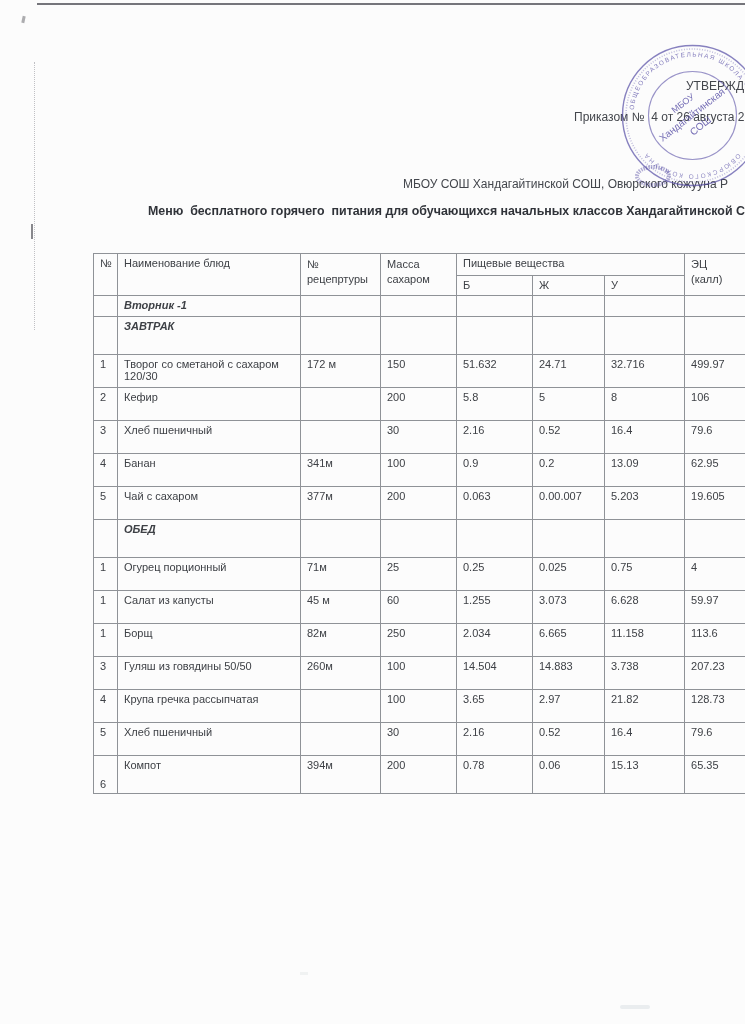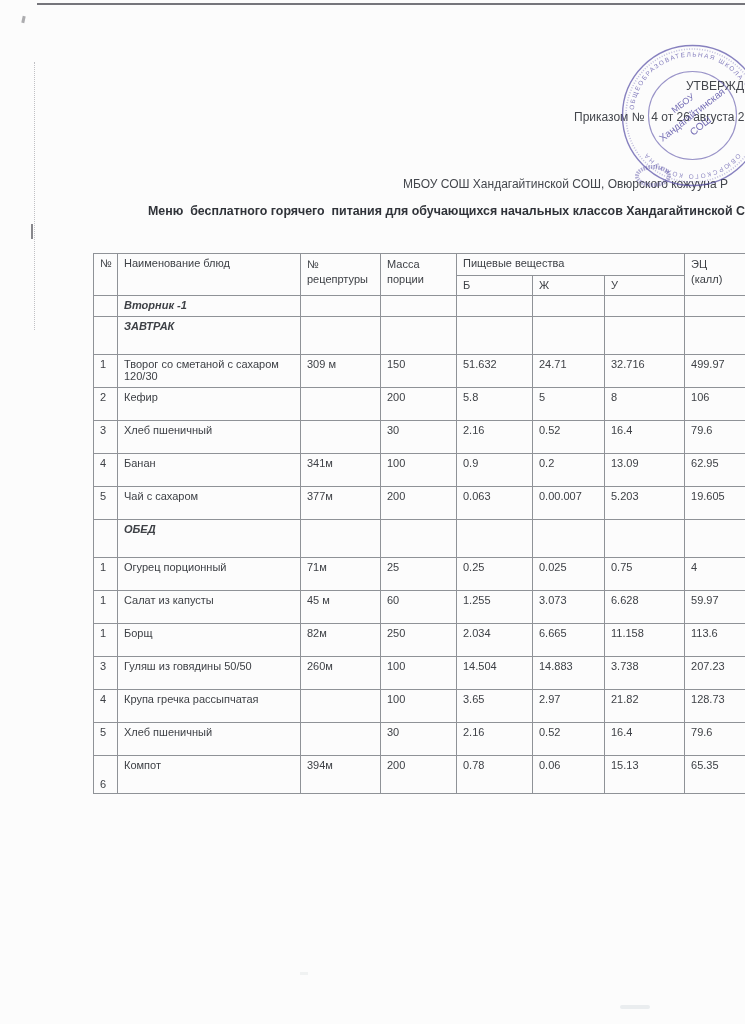--- a/index.html
+++ b/index.html
@@ -114,21 +114,21 @@
   <thead>
     <tr>
       <th rowspan="2">№</th>
       <th rowspan="2">Наименование блюд</th>
       <th rowspan="2" class="two-line">
         <span>№</span>
         <span>рецепртуры</span>
       </th>
       <th rowspan="2" class="two-line">
         <span>Масса</span>
-        <span>порции</span>
+        <span>сахаром</span>
       </th>
       <th colspan="3">Пищевые вещества</th>
       <th rowspan="2" class="two-line">
         <span>ЭЦ</span>
         <span>(калл)</span>
       </th>
     </tr>
     <tr>
       <th>Б</th>
       <th>Ж</th>
@@ -152,21 +152,21 @@
     <td></td>
     <td></td>
     <td></td>
     <td></td>
     <td></td>
     <td></td>
   </tr>
       <tr class="item">
     <td>1</td>
     <td>Творог со сметаной с сахаром 120/30</td>
-    <td>309 м</td>
+    <td>172 м</td>
     <td>150</td>
     <td>51.632</td>
     <td>24.71</td>
     <td>32.716</td>
     <td>499.97</td>
   </tr>
       <tr class="item">
     <td>2</td>
     <td>Кефир</td>
     <td></td>

